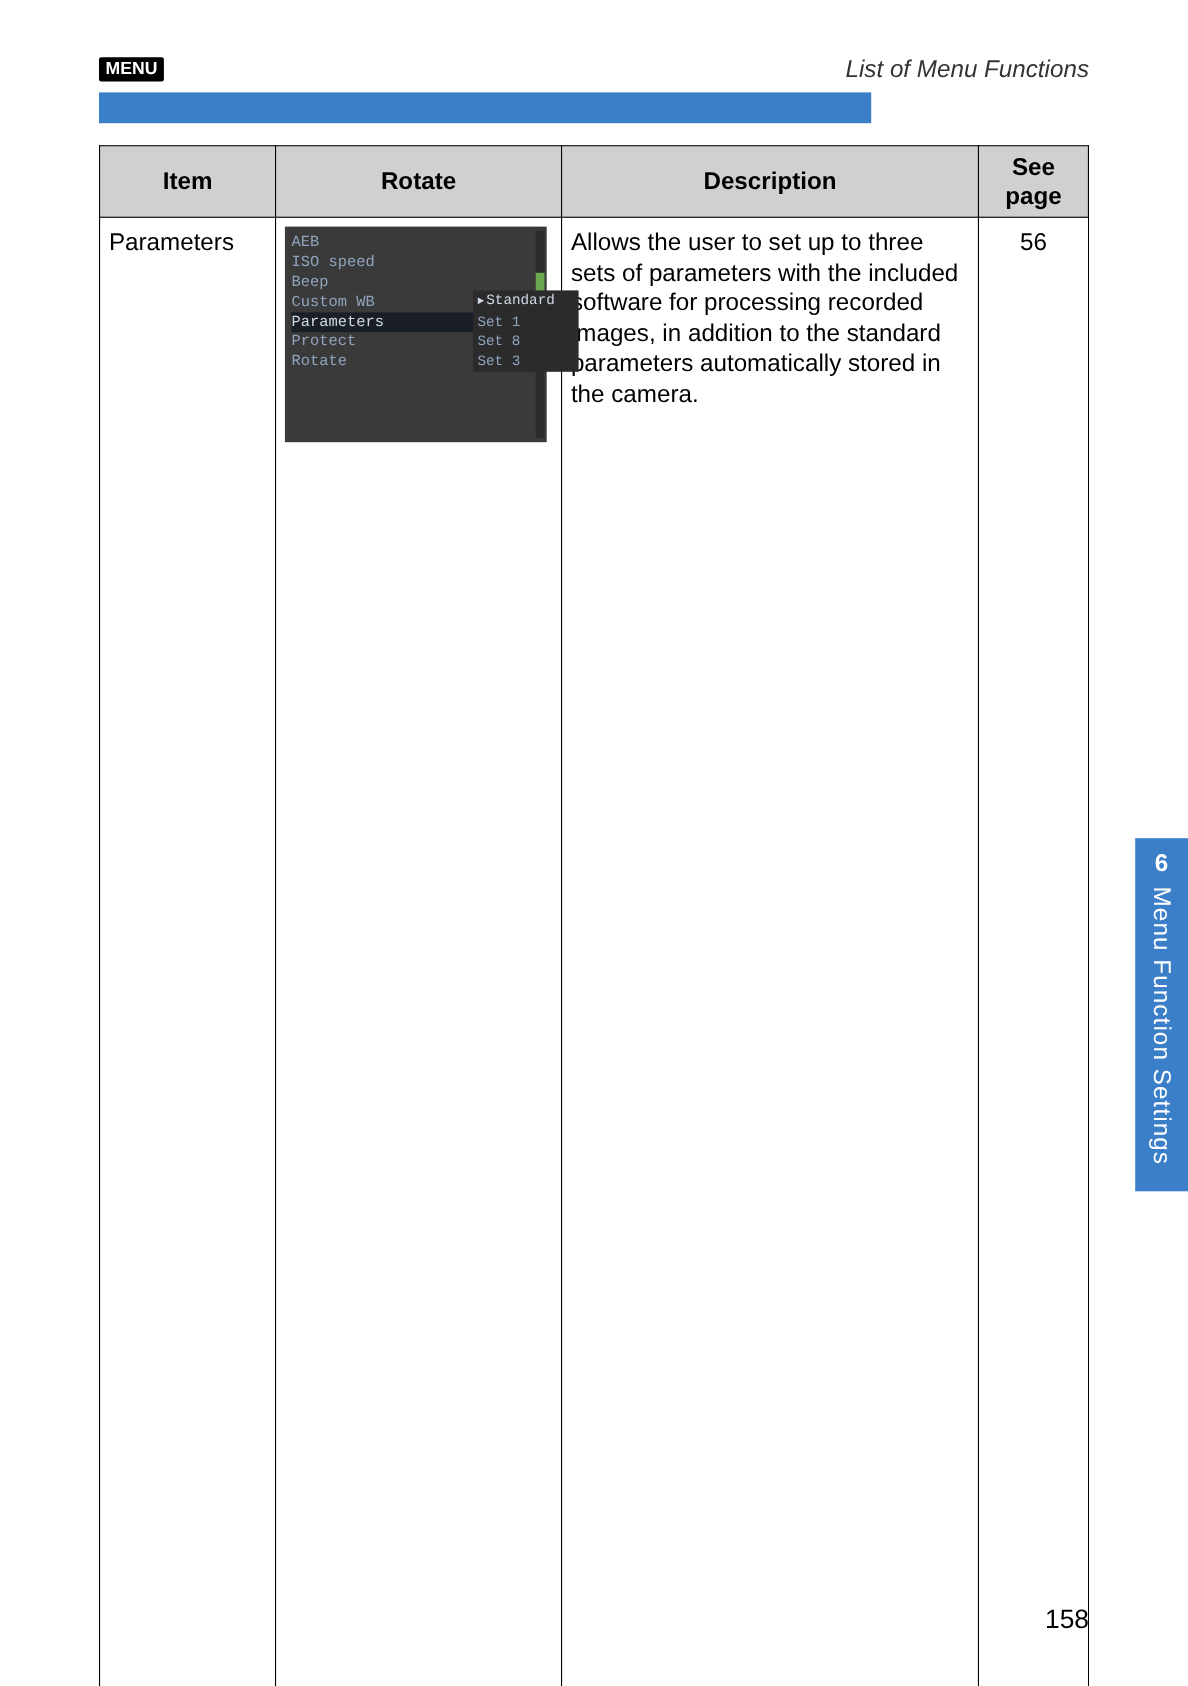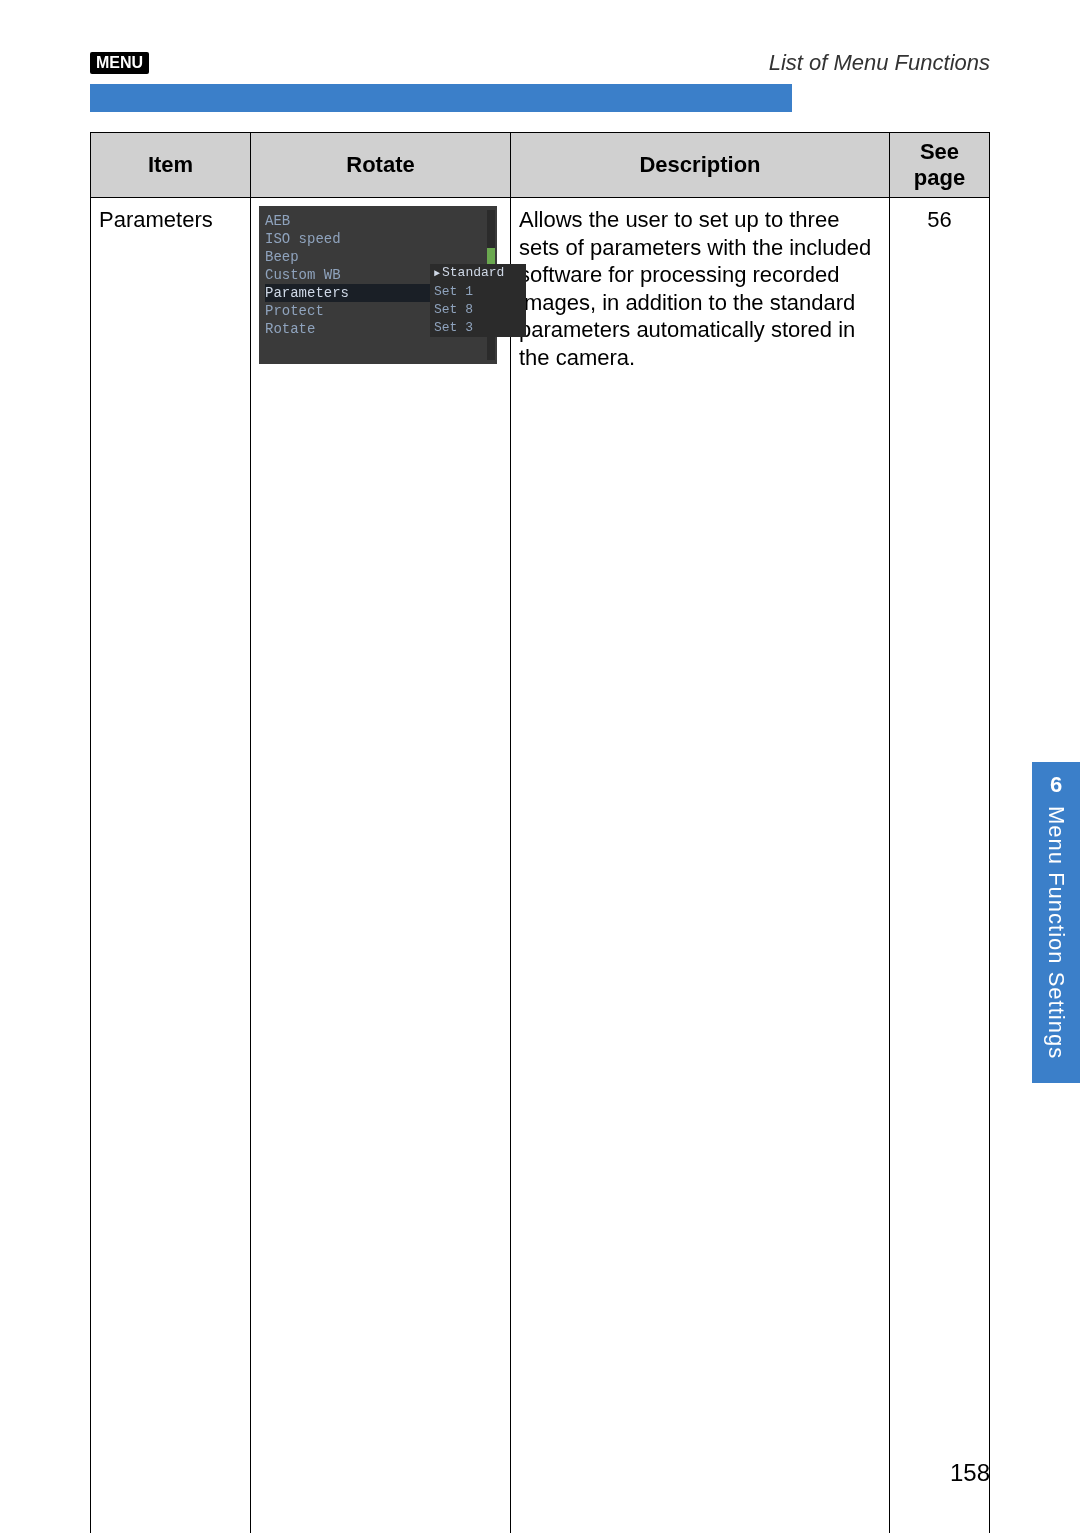--- a/index.html
+++ b/index.html
@@ -11,21 +11,21 @@
   .content{padding:20px 90px 0 90px}
   table.menus{width:100%;border-collapse:collapse;table-layout:fixed}
   table.menus th{background:#d0d0d0;border:1px solid #000;font-size:22px;font-weight:bold;padding:6px 8px;text-align:center}
   table.menus td{border:1px solid #000;vertical-align:top;font-size:22px;padding:8px 8px;line-height:1.25}
   col.c-item{width:160px}
   col.c-screen{width:260px}
   col.c-desc{width:auto}
   col.c-page{width:100px}
   td.page{text-align:center}
   
-  .screen{width:238px;height:158px;background:#3a3a3a;position:relative;font-family:"Courier New",monospace;color:#8fa3bd;font-size:14px;line-height:18px;padding:6px 6px 6px 6px;box-sizing:border-box}
+  .screen{width:238px;height:196px;background:#3a3a3a;position:relative;font-family:"Courier New",monospace;color:#8fa3bd;font-size:14px;line-height:18px;padding:6px 6px 6px 6px;box-sizing:border-box}
   .screen .line{white-space:nowrap;overflow:hidden}
   .screen .line.sel{background:#1a1f26;color:#cfd8e6}
   .scrollbar{position:absolute;right:2px;top:4px;bottom:4px;width:8px;background:#2b2b2b}
   .thumb{position:absolute;left:0;right:0;height:26px;background:#6aa84f}
   .submenu{position:absolute;left:126px;width:88px;background:#2b2b2b;color:#8fa3bd;font-size:13px;line-height:18px;padding:0 4px}
   .submenu .cur::before{content:"►";font-size:10px;margin-right:2px;color:#cfd8e6}
   .submenu .cur{color:#cfd8e6}
   
   .side-tab{position:absolute;right:0;top:762px;width:48px;background:#3b7fc9;color:#fff;display:flex;flex-direction:column;align-items:center;padding:10px 0 24px 0}
   .side-tab .num{font-weight:bold;font-size:22px;margin-bottom:8px}

